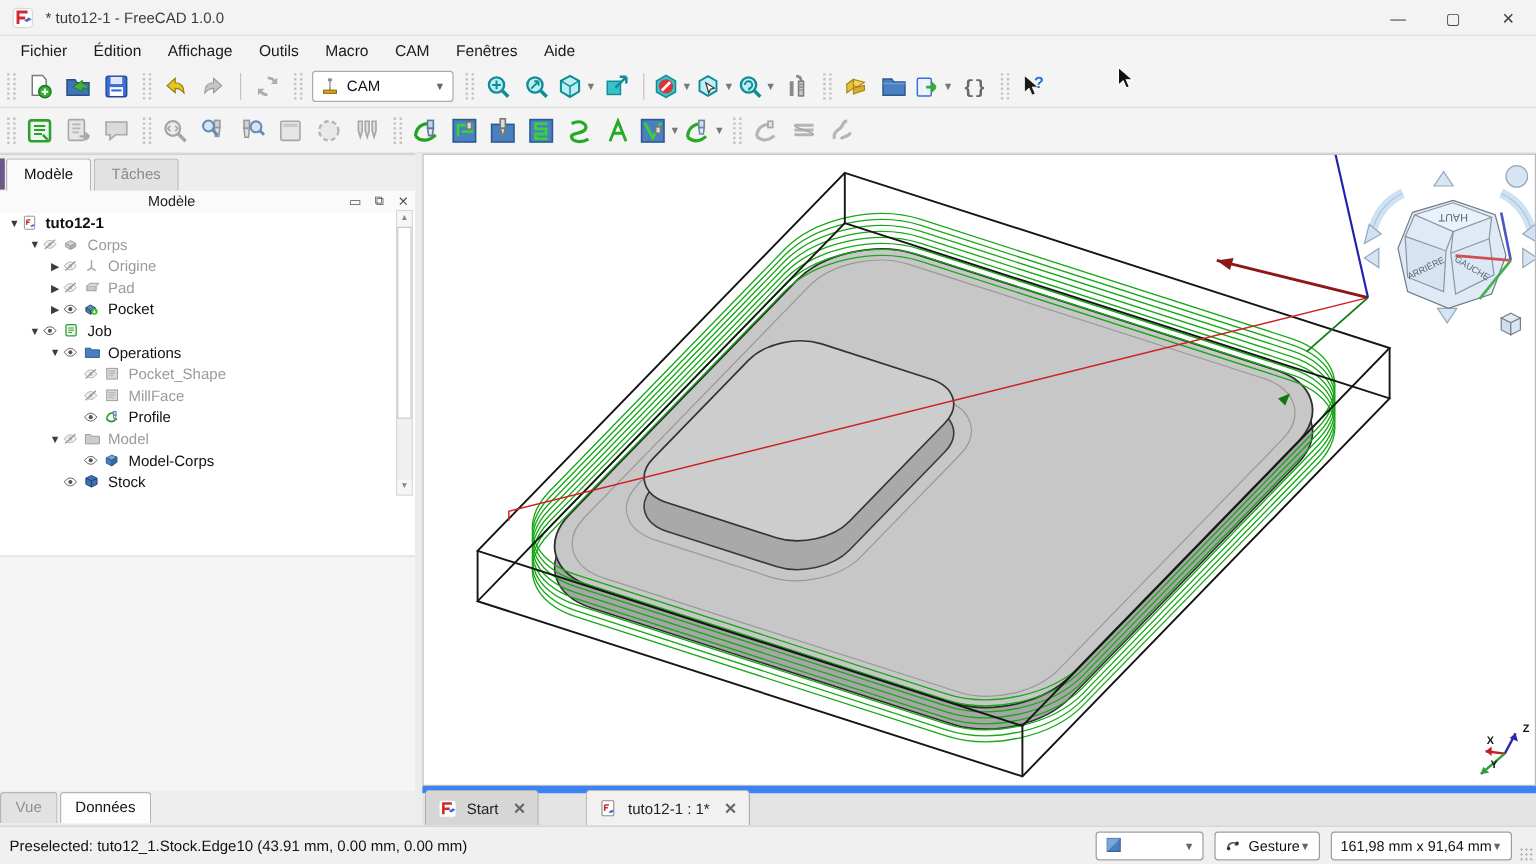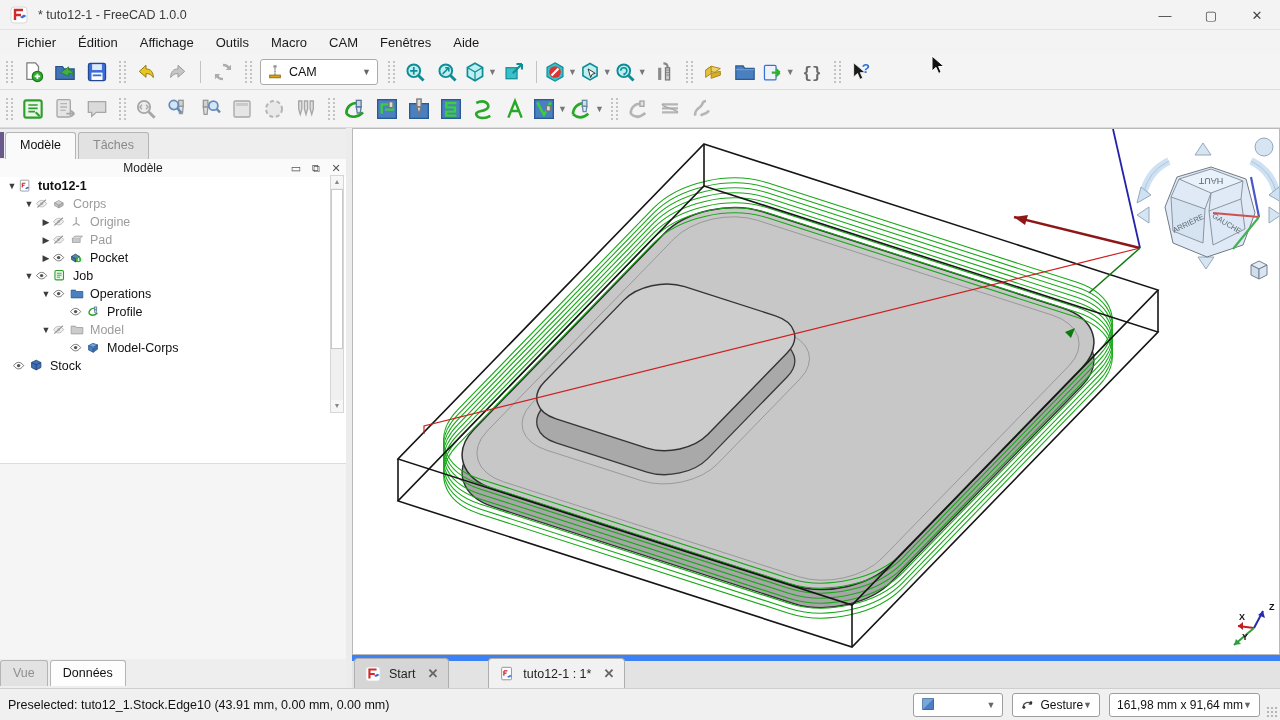--- a/index.html
+++ b/index.html
@@ -569,20 +569,46 @@
           <span class="exp">▼</span>
           <span class="eye"><svg width="14" height="14" viewBox="0 0 18 18">
               <path d="M2 8.5c2.2-3 4.5-4.2 6.5-4.2S12.8 5.5 15 8.5c-2.2 3-4.5 4.2-6.5 4.2S4.2 11.5 2 8.5z" fill="#fff" stroke="#555"></path>
               <circle cx="8.5" cy="8.5" r="2.2" fill="#555"></circle>
             </svg></span>
           <span class="ticon"><svg width="14" height="14" viewBox="0 0 18 18">
               <path d="M1.5 4h5.5l1 1.8h8.5V14H1.5z" fill="#4a7fc0" stroke="#2a5a93"></path>
             </svg></span>
           <span class="tlabel">Operations</span>
         </div>
+        <div class="trow gray" style="padding-left: 57px;">
+          <span class="exp"></span>
+          <span class="eye"><svg width="14" height="14" viewBox="0 0 18 18">
+              <path d="M2 8.5c2.2-3 4.5-4.2 6.5-4.2S12.8 5.5 15 8.5c-2.2 3-4.5 4.2-6.5 4.2S4.2 11.5 2 8.5z" fill="#f0f0f0" stroke="#ababab"></path>
+              <circle cx="8.5" cy="8.5" r="2" fill="#bdbdbd"></circle>
+              <path d="M3 13.5L14 3.5" stroke="#9a9a9a" stroke-width="1.5"></path>
+            </svg></span>
+          <span class="ticon"><svg width="14" height="14" viewBox="0 0 18 18">
+              <rect x="2.5" y="2.5" width="11.5" height="11.5" fill="#d9d9d9" stroke="#9a9a9a"></rect>
+              <path d="M4.5 5.5h7M4.5 8h7M4.5 10.5h5" stroke="#ababab"></path>
+            </svg></span>
+          <span class="tlabel">Pocket_Shape</span>
+        </div>
+        <div class="trow gray" style="padding-left: 57px;">
+          <span class="exp"></span>
+          <span class="eye"><svg width="14" height="14" viewBox="0 0 18 18">
+              <path d="M2 8.5c2.2-3 4.5-4.2 6.5-4.2S12.8 5.5 15 8.5c-2.2 3-4.5 4.2-6.5 4.2S4.2 11.5 2 8.5z" fill="#f0f0f0" stroke="#ababab"></path>
+              <circle cx="8.5" cy="8.5" r="2" fill="#bdbdbd"></circle>
+              <path d="M3 13.5L14 3.5" stroke="#9a9a9a" stroke-width="1.5"></path>
+            </svg></span>
+          <span class="ticon"><svg width="14" height="14" viewBox="0 0 18 18">
+              <rect x="2.5" y="2.5" width="11.5" height="11.5" fill="#d9d9d9" stroke="#9a9a9a"></rect>
+              <path d="M4.5 5.5h7M4.5 8h7M4.5 10.5h5" stroke="#ababab"></path>
+            </svg></span>
+          <span class="tlabel">MillFace</span>
+        </div>
         <div class="trow" style="padding-left: 57px; align-items: center;">
           <span class="exp"></span>
           <span class="eye"><svg width="14" height="14" viewBox="0 0 18 18">
               <path d="M2 8.5c2.2-3 4.5-4.2 6.5-4.2S12.8 5.5 15 8.5c-2.2 3-4.5 4.2-6.5 4.2S4.2 11.5 2 8.5z" fill="#fff" stroke="#555"></path>
               <circle cx="8.5" cy="8.5" r="2.2" fill="#555"></circle>
             </svg></span>
           <span class="ticon"><svg width="14" height="14" viewBox="0 0 18 18">
               <path d="M2.5 11c0-4.5 3-7 7-7" fill="none" stroke="#22a022" stroke-width="1.8"></path>
               <path d="M2.5 11c3 3 7 2.8 11-.8" fill="none" stroke="#22a022" stroke-width="1.8"></path>
               <rect x="9.5" y="2.5" width="3" height="4" fill="#c3d6e6" stroke="#5a7a9a"></rect>
@@ -608,21 +634,21 @@
               <path d="M2 8.5c2.2-3 4.5-4.2 6.5-4.2S12.8 5.5 15 8.5c-2.2 3-4.5 4.2-6.5 4.2S4.2 11.5 2 8.5z" fill="#fff" stroke="#555"></path>
               <circle cx="8.5" cy="8.5" r="2.2" fill="#555"></circle>
             </svg></span>
           <span class="ticon"><svg width="14" height="14" viewBox="0 0 18 18">
               <path d="M2 6l5.5-3 6 2-5.5 3z" fill="#6fa8dc" stroke="#2a5a93"></path>
               <path d="M2 6v5.5l6 3v-5.5z" fill="#4a7fc0" stroke="#2a5a93"></path>
               <path d="M13.5 5v5.5L8 14.5V9z" fill="#3a6aa0" stroke="#2a5a93"></path>
             </svg></span>
           <span class="tlabel">Model-Corps</span>
         </div>
-        <div class="trow" style="">
+        <div class="trow" style="padding-left: 40px;">
           <span class="exp"></span>
           <span class="eye"><svg width="14" height="14" viewBox="0 0 18 18">
               <path d="M2 8.5c2.2-3 4.5-4.2 6.5-4.2S12.8 5.5 15 8.5c-2.2 3-4.5 4.2-6.5 4.2S4.2 11.5 2 8.5z" fill="#fff" stroke="#555"></path>
               <circle cx="8.5" cy="8.5" r="2.2" fill="#555"></circle>
             </svg></span>
           <span class="ticon"><svg width="14" height="14" viewBox="0 0 18 18">
               <path d="M8 1.5l6 3v6.5l-6 3-6-3V4.5z" fill="#3f6fb5" stroke="#1f3f6f"></path>
               <path d="M2 4.5l6 3 6-3M8 7.5v6.5" stroke="#1f3f6f" fill="none"></path>
             </svg></span>
           <span class="tlabel">Stock</span>

